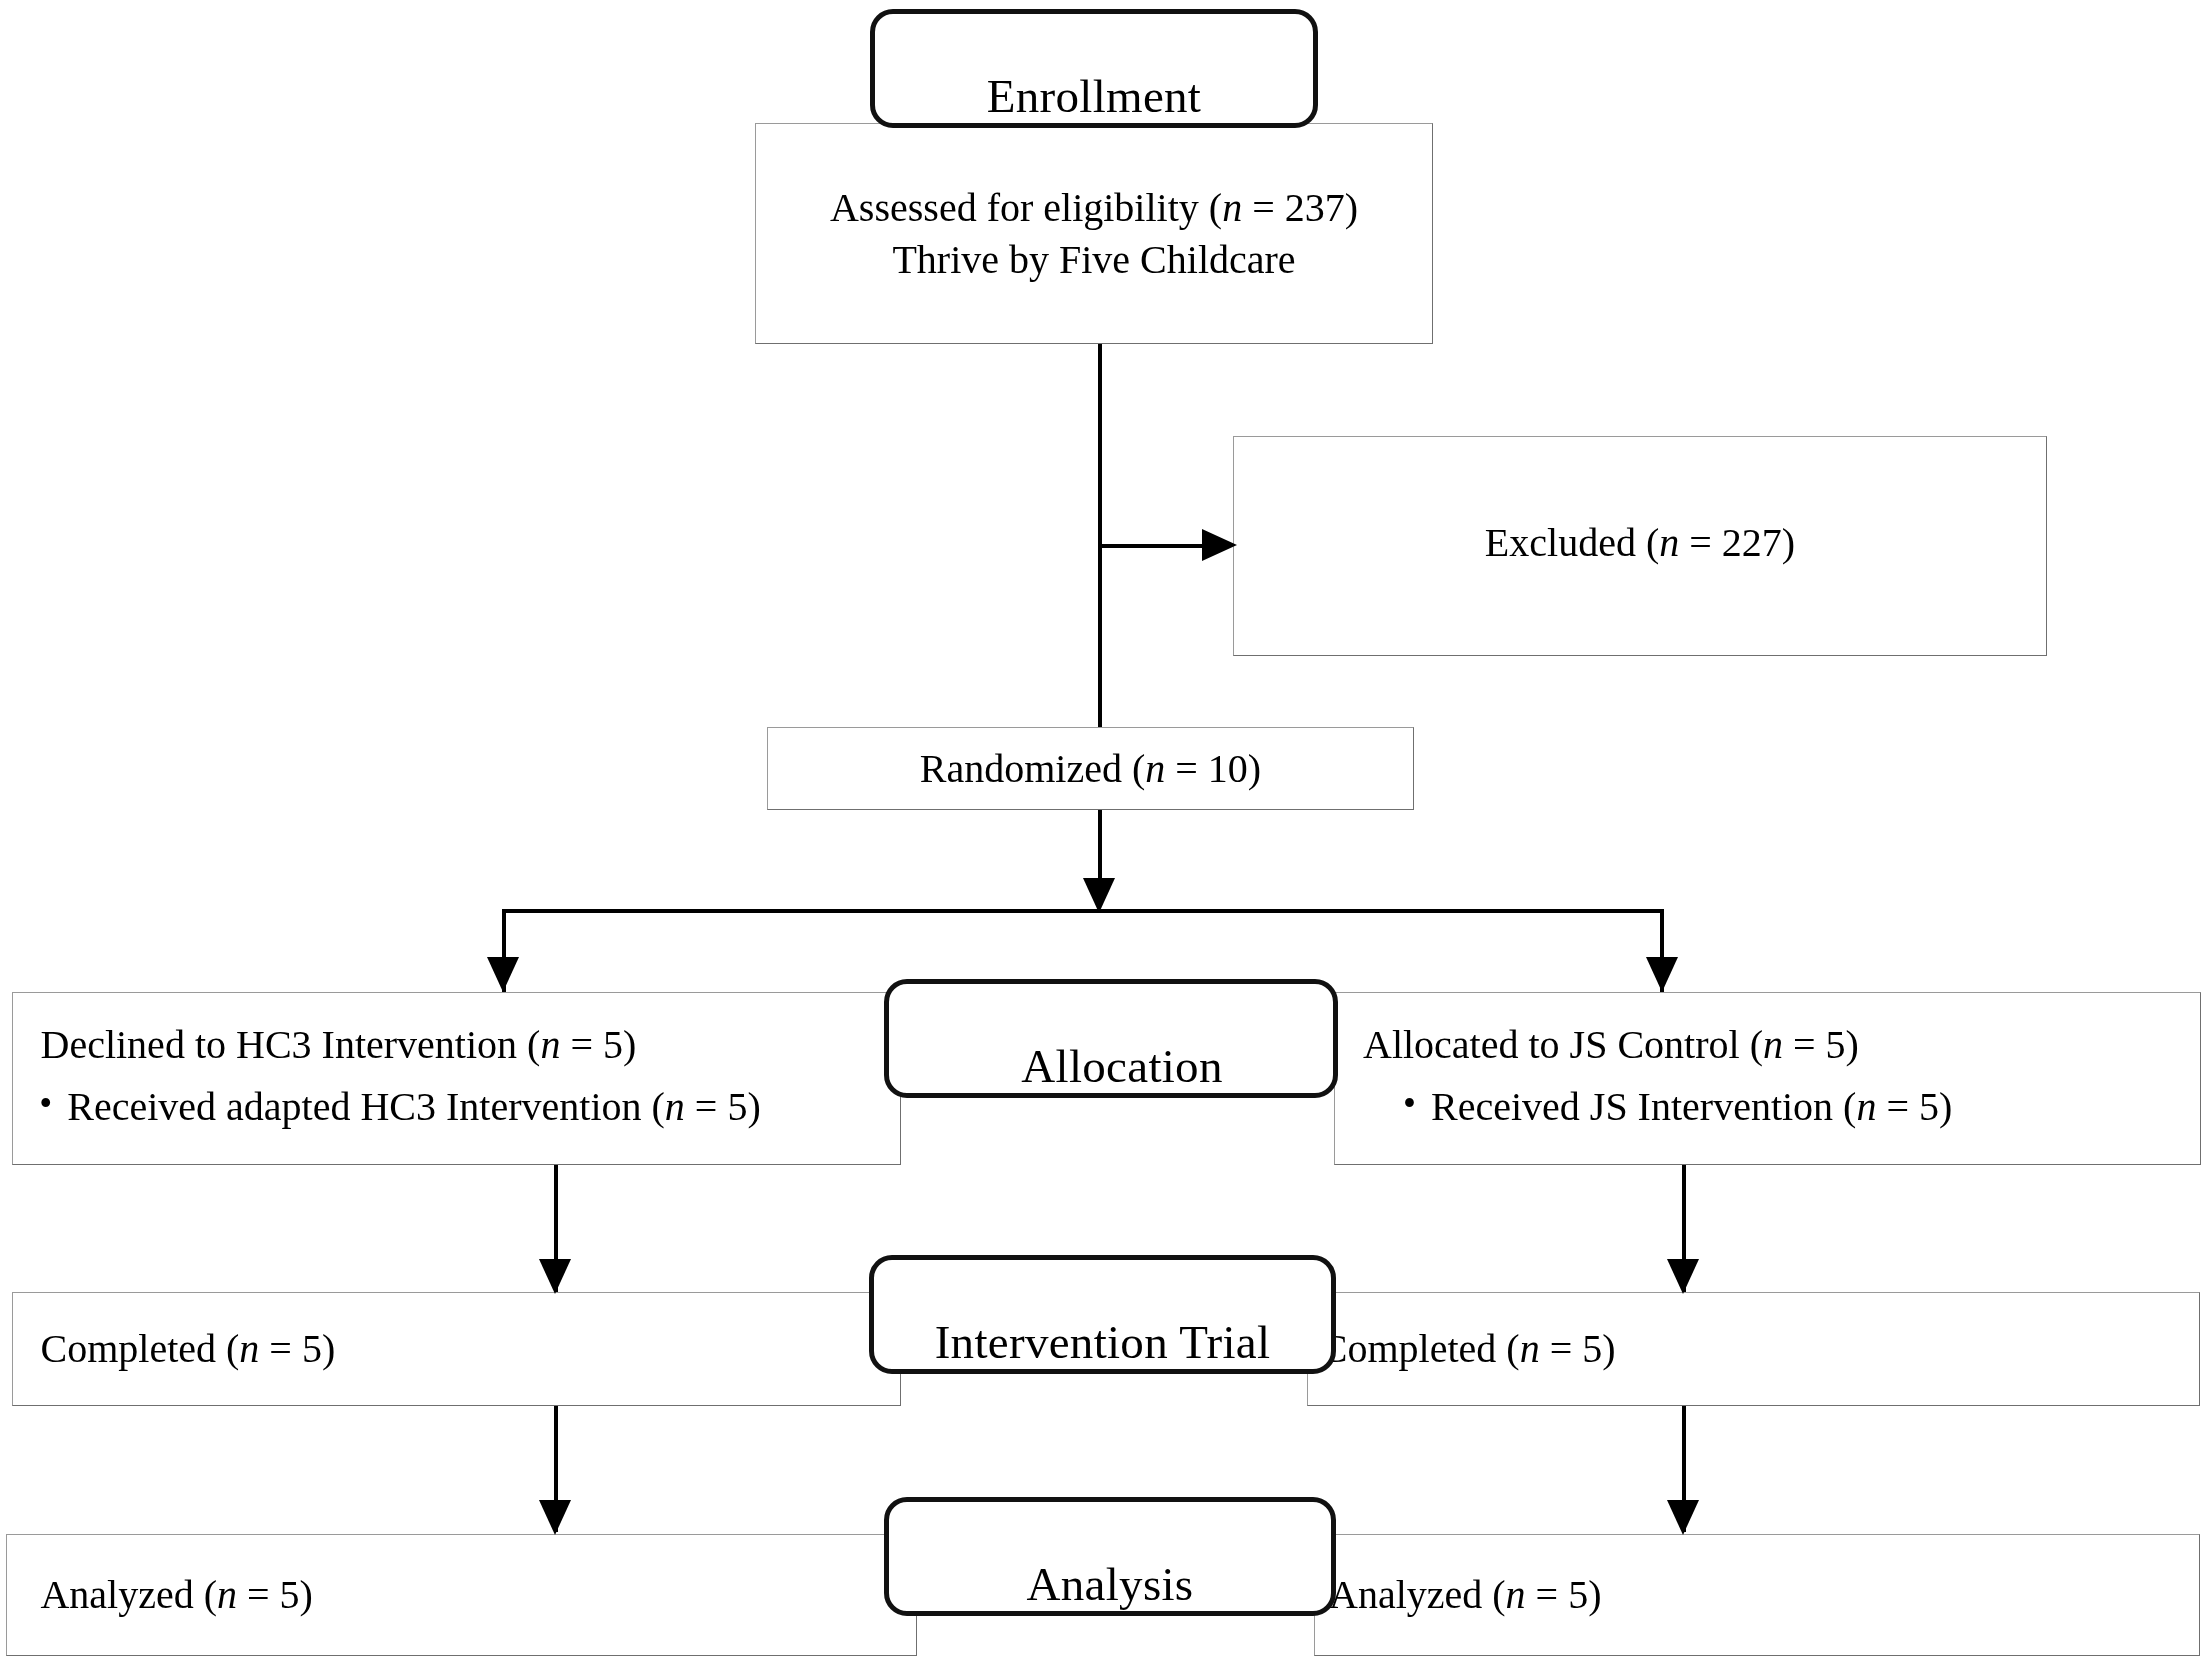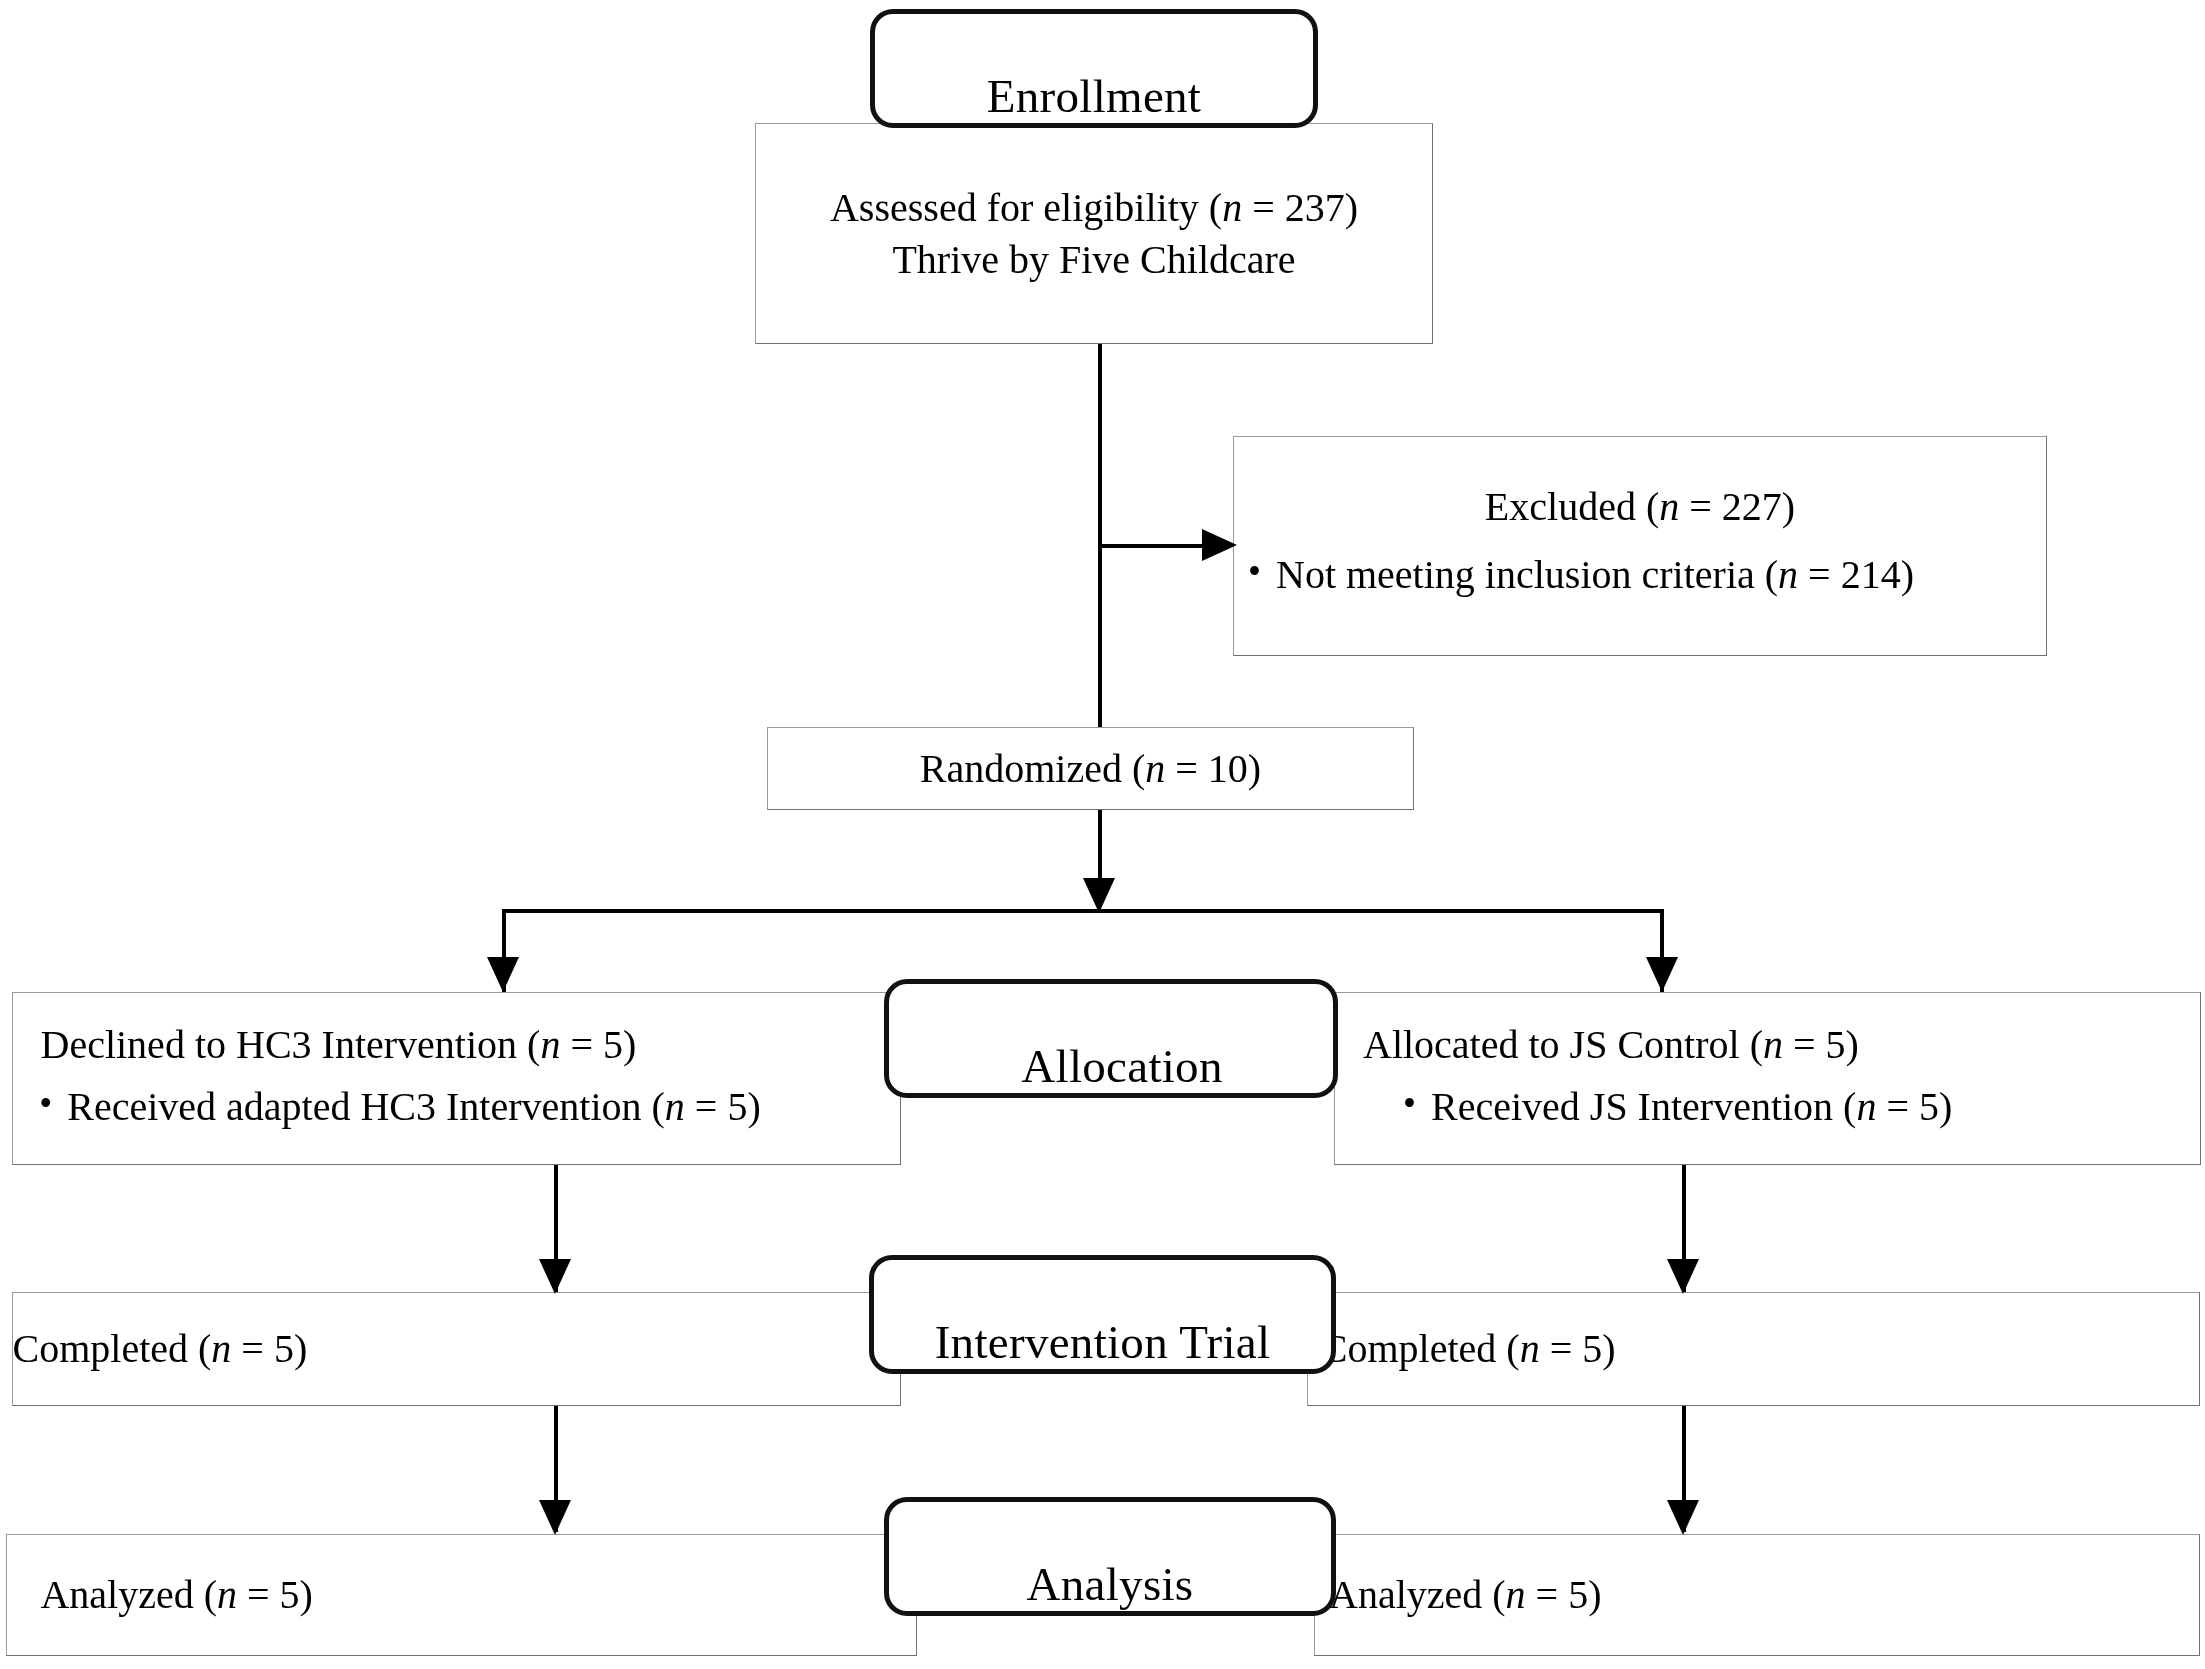--- a/index.html
+++ b/index.html
@@ -126,23 +126,20 @@
 
   <div class="stage t-stage" style="left:870px; top:9px; width:448px; height:119px;">
     <span>Enrollment</span>
   </div>
 
   <div class="box" style="left:1233px; top:436px; width:814px; height:220px;">
     <div class="ctr t-body" style="margin-bottom:6.4px;">
       <span>Excluded (</span><span class="n">n</span><span> = 227)</span>
     </div>
     <ul class="bul">
-      <li>
-        <span>Not meeting inclusion criteria (</span><span class="n">n</span><span> = 214)</span>
-      </li>
     </ul>
   </div>
 
   <div class="box ctr" style="left:767px; top:727px; width:647px; height:83px;">
     <div class="t-body">
       <span>Randomized (</span><span class="n">n</span><span> = 10)</span>
     </div>
   </div>
 
   <div class="box lft" style="left:11.5px; top:992px; width:889px; height:173px; padding:9px 0 3.8px 0;">
@@ -165,21 +162,21 @@
         <span>Received JS Intervention (</span><span class="n">n</span><span> = 5)</span>
       </li>
     </ul>
   </div>
 
   <div class="stage t-stage" style="left:884px; top:979px; width:454px; height:119px;padding-left:22px;">
     <span>Allocation</span>
   </div>
 
   <div class="box lft" style="left:11.5px; top:1292px; width:889px; height:114px;">
-    <div class="t-body" style="">
+    <div class="t-body" style="padding-left:28px;">
       <span>Completed (</span><span class="n">n</span><span> = 5)</span>
     </div>
   </div>
 
   <div class="box lft" style="left:1307px; top:1292px; width:893px; height:114px;">
     <div class="t-body" style="padding-left:12.8px;">
       <span>Completed (</span><span class="n">n</span><span> = 5)</span>
     </div>
   </div>
 

